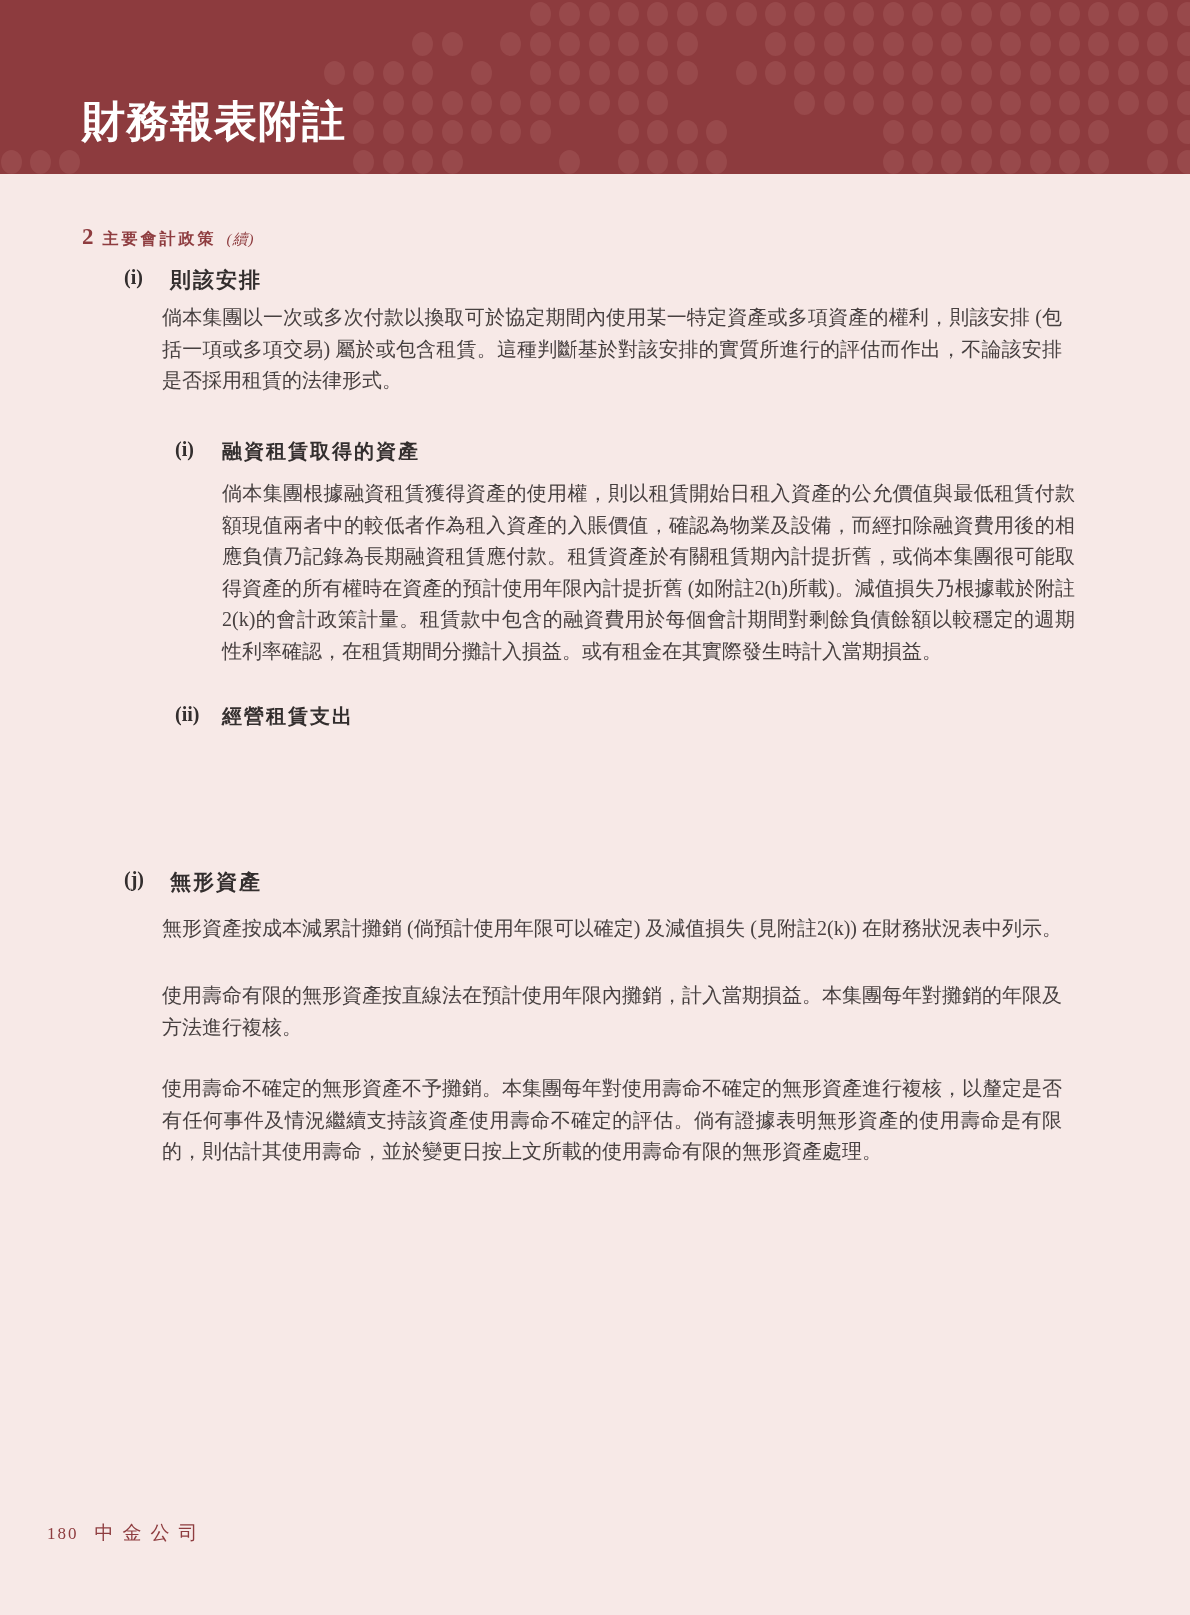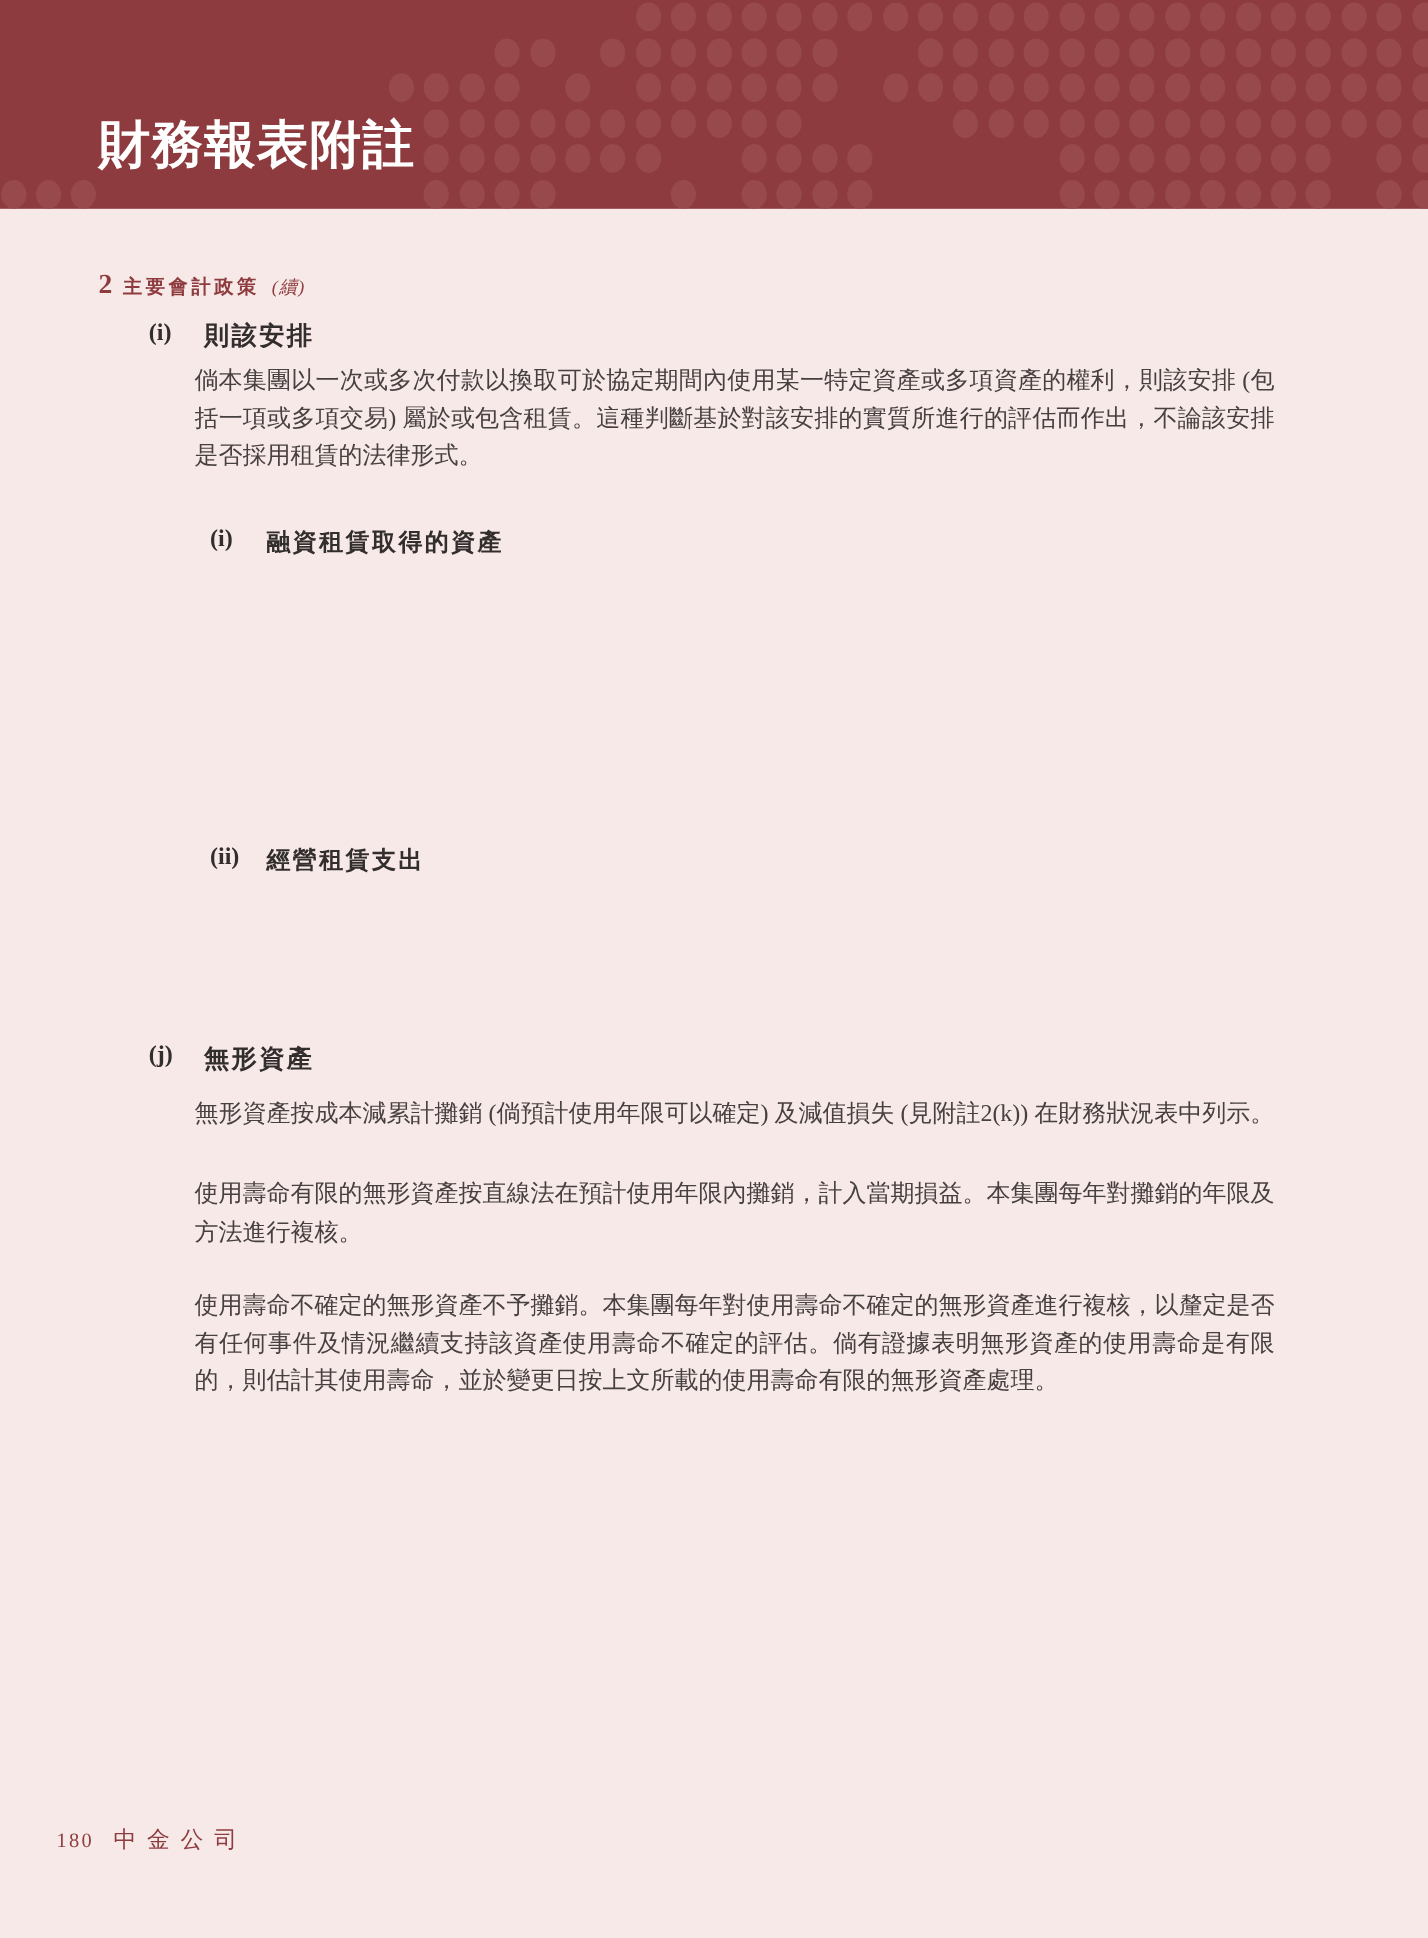--- a/index.html
+++ b/index.html
@@ -232,20 +232,21 @@
   <div class="blk sub-head l1-head" style="top:266px">
     <span class="lbl">(i)</span>
     <span class="ttl">則該安排</span>
   </div>
   <p class="blk para p-l1" style="top:302px">倘本集團以一次或多次付款以換取可於協定期間內使用某一特定資產或多項資產的權利，則該安排 (包括一項或多項交易) 屬於或包含租賃。這種判斷基於對該安排的實質所進行的評估而作出，不論該安排是否採用租賃的法律形式。</p>
 
   <div class="blk sub-head l2-head" style="top:438px">
     <span class="lbl">(i)</span>
     <span class="ttl">融資租賃取得的資產</span>
   </div>
+  <p class="blk para p-l2" style="top:478px">倘本集團根據融資租賃獲得資產的使用權，則以租賃開始日租入資產的公允價值與最低租賃付款額現值兩者中的較低者作為租入資產的入賬價值，確認為物業及設備，而經扣除融資費用後的相應負債乃記錄為長期融資租賃應付款。租賃資產於有關租賃期內計提折舊，或倘本集團很可能取得資產的所有權時在資產的預計使用年限內計提折舊 (如附註2(h)所載)。減值損失乃根據載於附註2(k)的會計政策計量。租賃款中包含的融資費用於每個會計期間對剩餘負債餘額以較穩定的週期性利率確認，在租賃期間分攤計入損益。或有租金在其實際發生時計入當期損益。</p>
 
   <div class="blk sub-head l2-head" style="top:703px">
     <span class="lbl">(ii)</span>
     <span class="ttl">經營租賃支出</span>
   </div>
 
   <div class="blk sub-head l1-head" style="top:868px">
     <span class="lbl">(j)</span>
     <span class="ttl">無形資產</span>
   </div>

